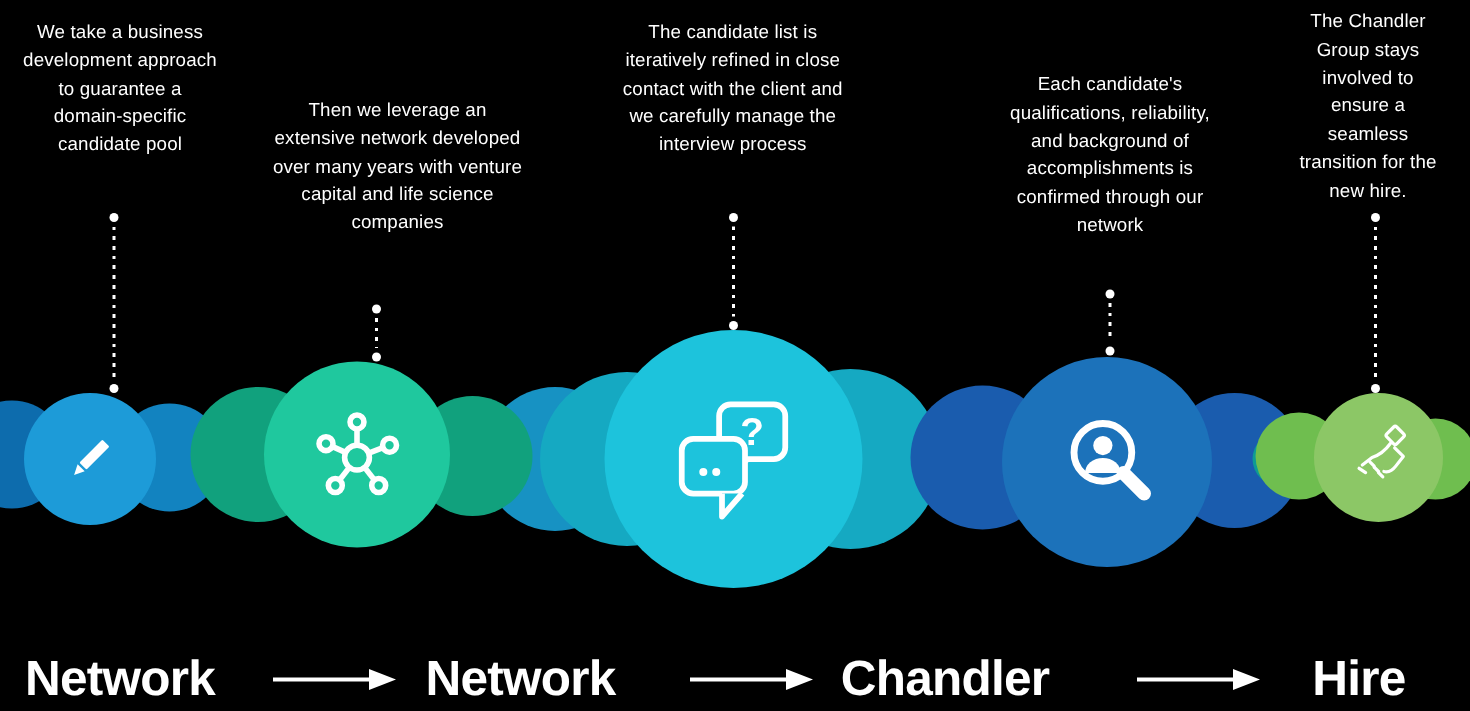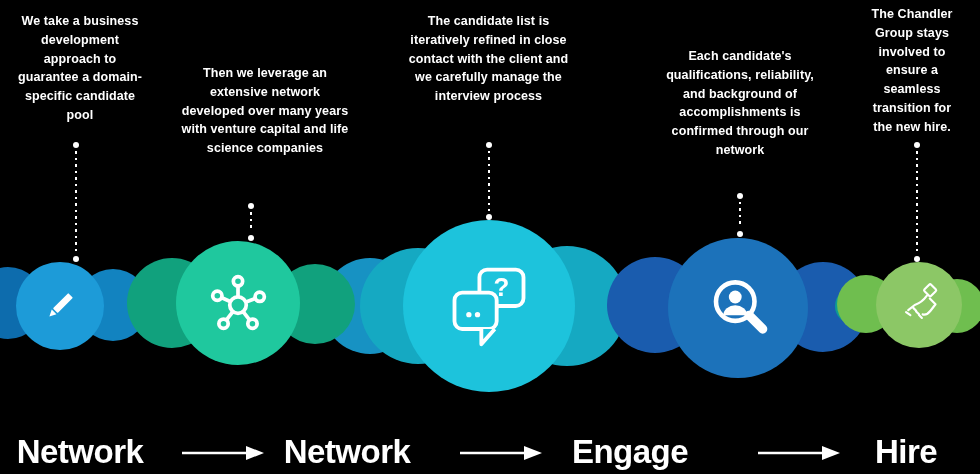--- a/index.html
+++ b/index.html
@@ -2,21 +2,21 @@
 <html><head>
 <meta charset="utf-8">
 <style>
   html,body{margin:0;padding:0;}
   .canvas{
     position:relative;width:980px;height:474px;background:#000;
     overflow:hidden;font-family:"Liberation Sans", sans-serif;
   }
   
   .ann{
-    position:absolute;color:#fff;font-weight:700;font-size:12.5px;
+    position:absolute;color:#fff;font-weight:400;font-size:12.5px;
     line-height:1.5;text-align:center;letter-spacing:.1px;
   }
   .ann p{margin:0;}
   
   .connector{
     position:absolute;width:8px;display:flex;flex-direction:column;
     align-items:center;transform:translateX(-50%);
   }
   .cdot{width:6px;height:6px;border-radius:50%;background:#fff;flex:none;}
   .cline{
@@ -169,20 +169,20 @@
   <div class="flow-label" style="left:-10px;">Network</div>
   <svg class="flow-arrow" style="left:180px;" viewBox="0 0 85 18">
     <line x1="2" y1="9" x2="68" y2="9" stroke="#fff" stroke-width="2.6"></line>
     <polygon points="66,2 84,9 66,16" fill="#fff"></polygon>
   </svg>
   <div class="flow-label" style="left:257px;">Network</div>
   <svg class="flow-arrow" style="left:458px;" viewBox="0 0 85 18">
     <line x1="2" y1="9" x2="68" y2="9" stroke="#fff" stroke-width="2.6"></line>
     <polygon points="66,2 84,9 66,16" fill="#fff"></polygon>
   </svg>
-  <div class="flow-label" style="left:540px;">Engage</div>
+  <div class="flow-label" style="left:540px;">Chandler</div>
   <svg class="flow-arrow" style="left:756px;" viewBox="0 0 85 18">
     <line x1="2" y1="9" x2="68" y2="9" stroke="#fff" stroke-width="2.6"></line>
     <polygon points="66,2 84,9 66,16" fill="#fff"></polygon>
   </svg>
   <div class="flow-label" style="left:816px;">Hire</div>
 
 </div>
 
 </body></html>

